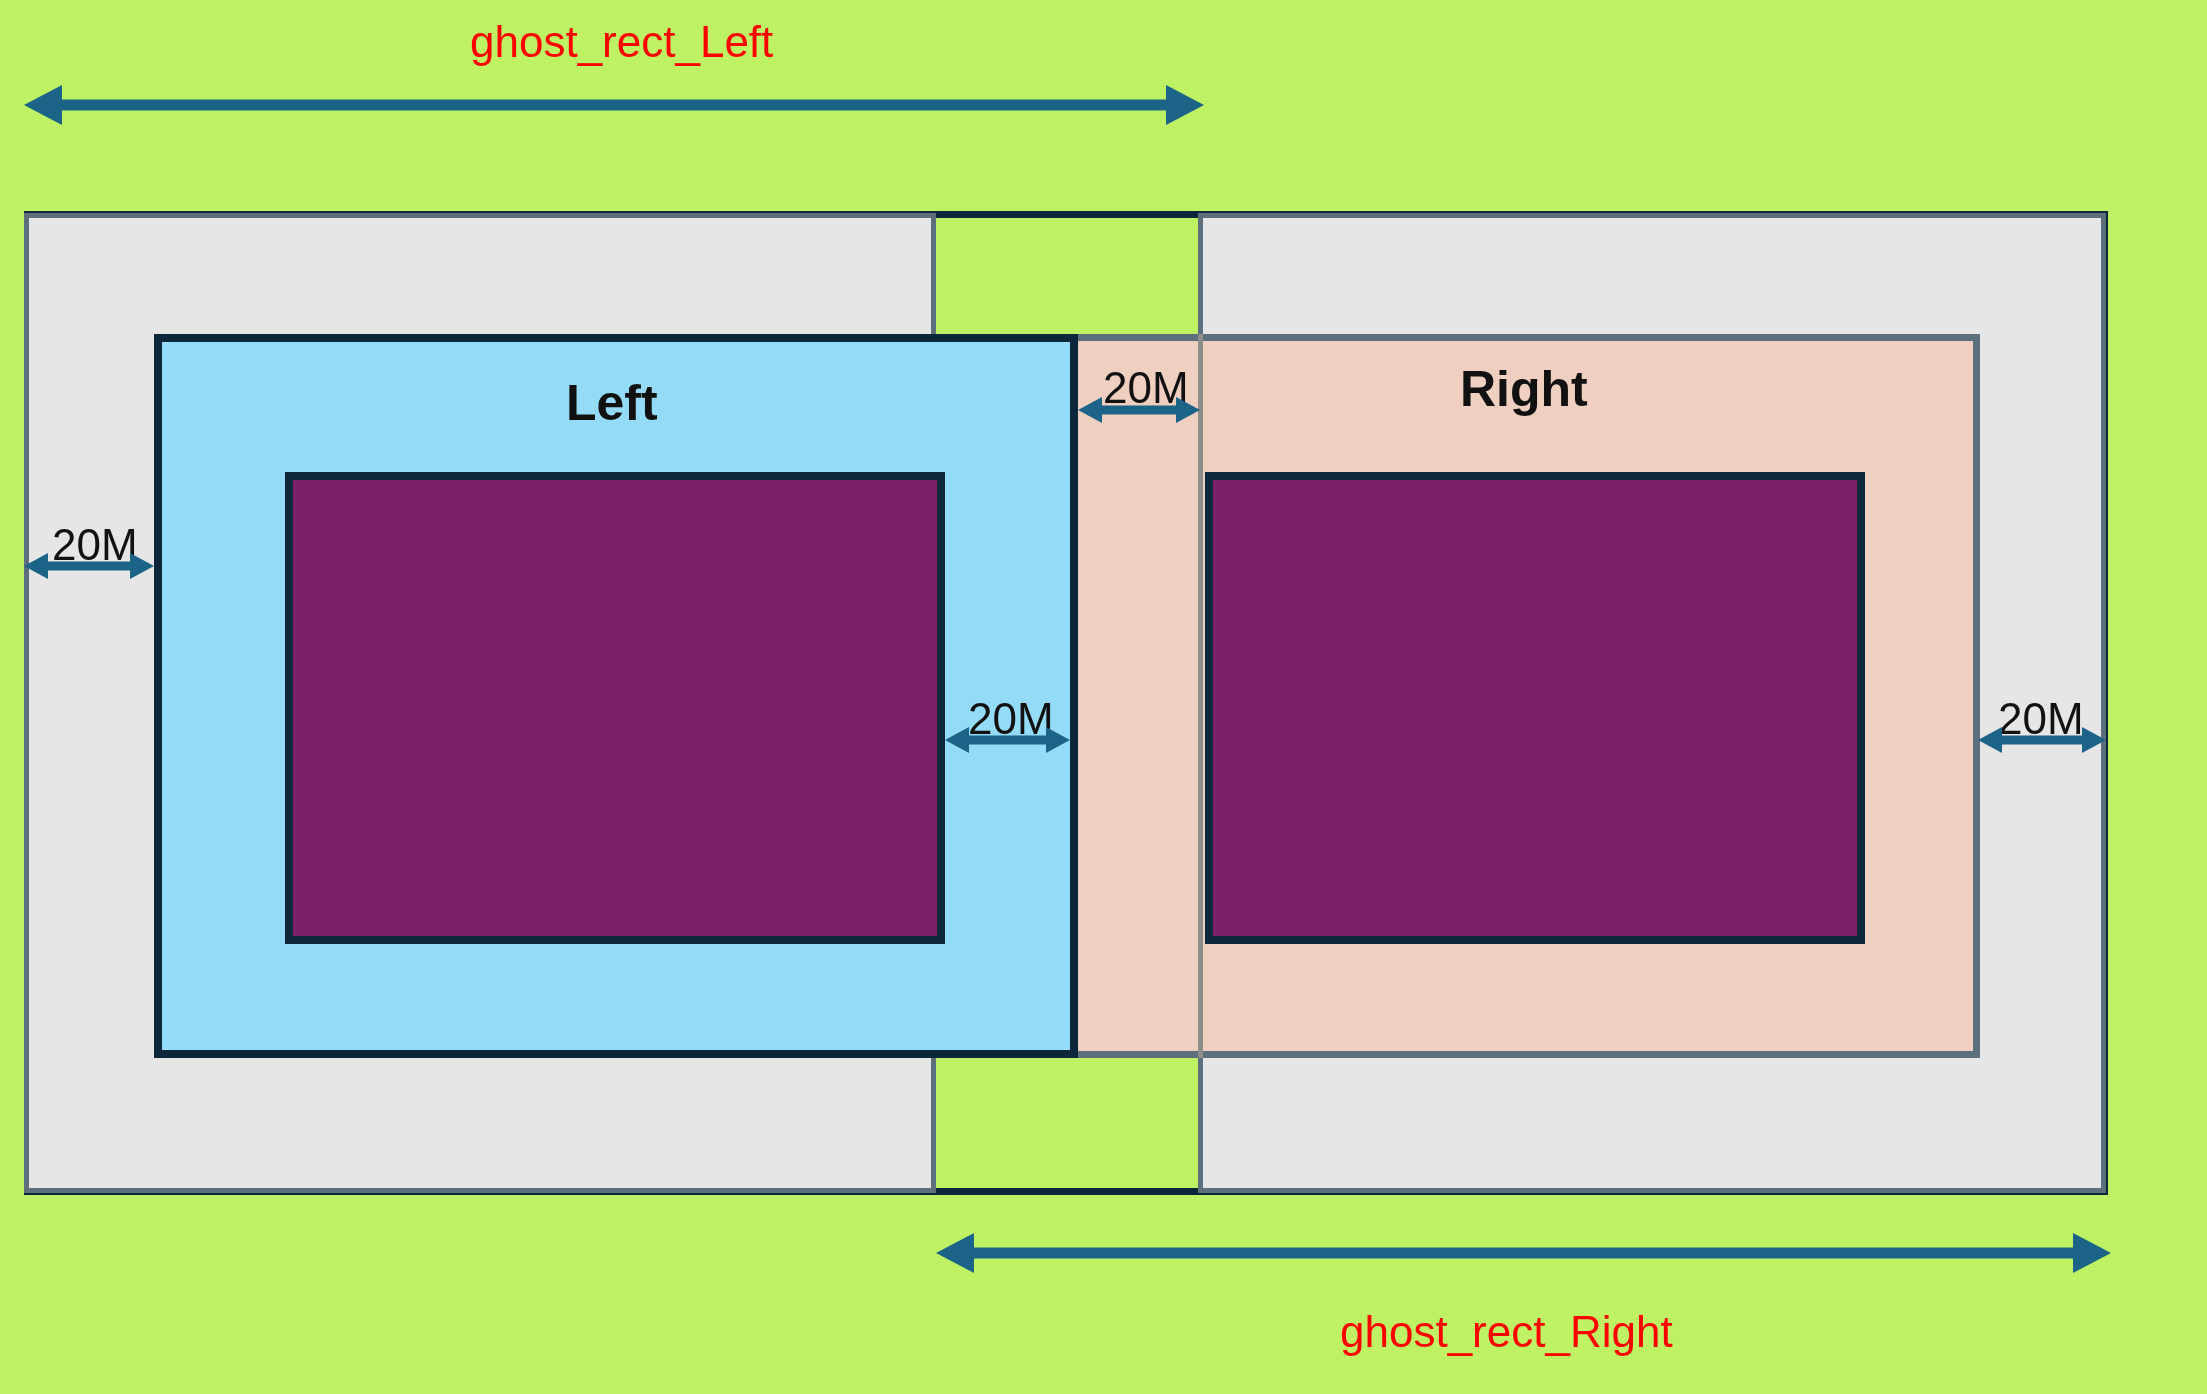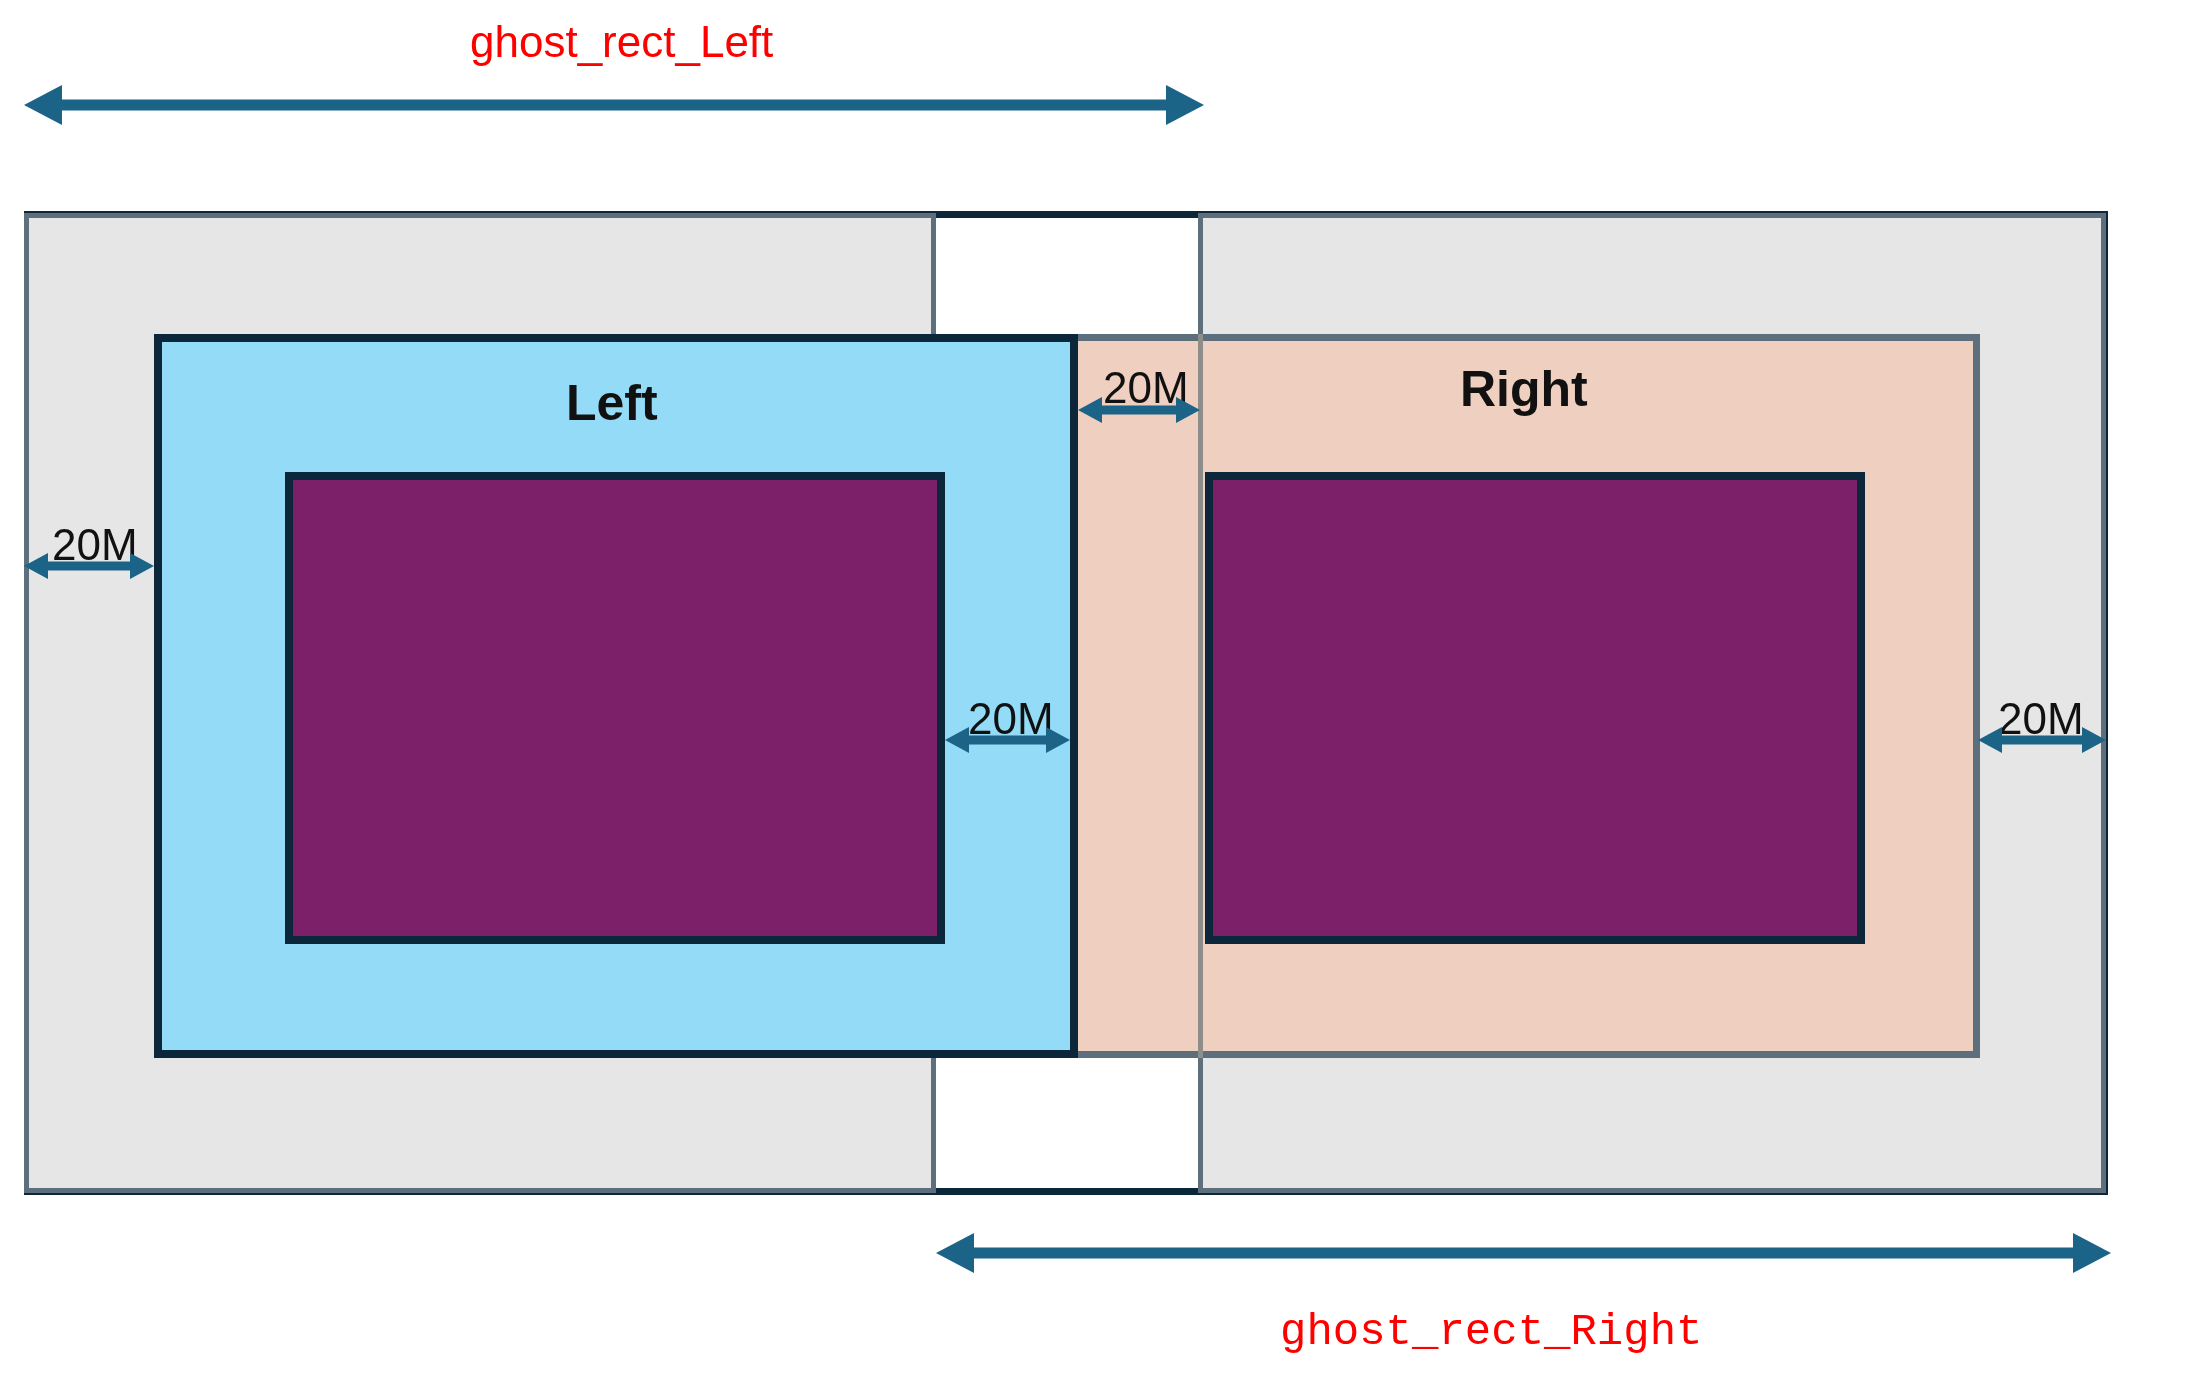--- a/index.html
+++ b/index.html
@@ -10,21 +10,21 @@
   body {
     width: 2207px;
     height: 1394px;
     overflow: hidden;
     font-family: "Liberation Sans", sans-serif;
   }
   #stage {
     position: relative;
     width: 2207px;
     height: 1394px;
-    background: #ffffff;
+    background: #bef264;
   }
 
   
   .abs { position: absolute; box-sizing: border-box; }
 
   
   .ghost {
     background: #e6e6e6;
   }
   .ghost-left  { border: 5px solid #5d6f7c; }
@@ -159,15 +159,15 @@
   </div>
 
   <div class="arrow" style="left:936px; top:1228px;">
     <svg width="1175" height="50" viewBox="0 0 1175 50">
       <line x1="30" y1="25" x2="1145" y2="25" stroke="#1b6387" stroke-width="11"></line>
       <polygon points="0,25 38,5 38,45" fill="#1b6387"></polygon>
       <polygon points="1175,25 1137,5 1137,45" fill="#1b6387"></polygon>
     </svg>
   </div>
 
-  <div class="red-label" style="left:1280px; top:1310px;font-family:Liberation Mono, monospace;">ghost_rect_Right</div>
+  <div class="red-label" style="left:1340px; top:1310px;">ghost_rect_Right</div>
 
 </div>
 
 </body></html>

